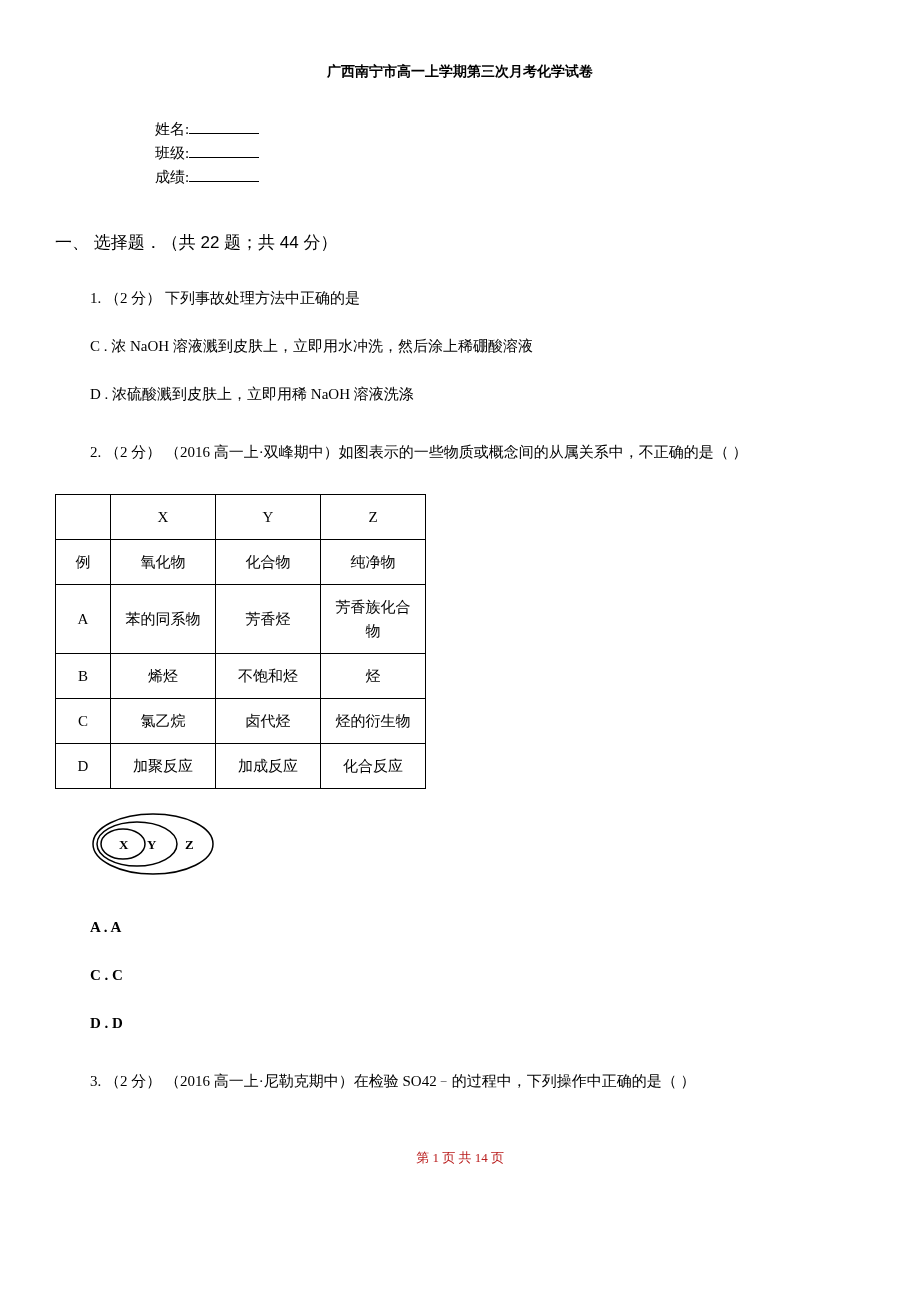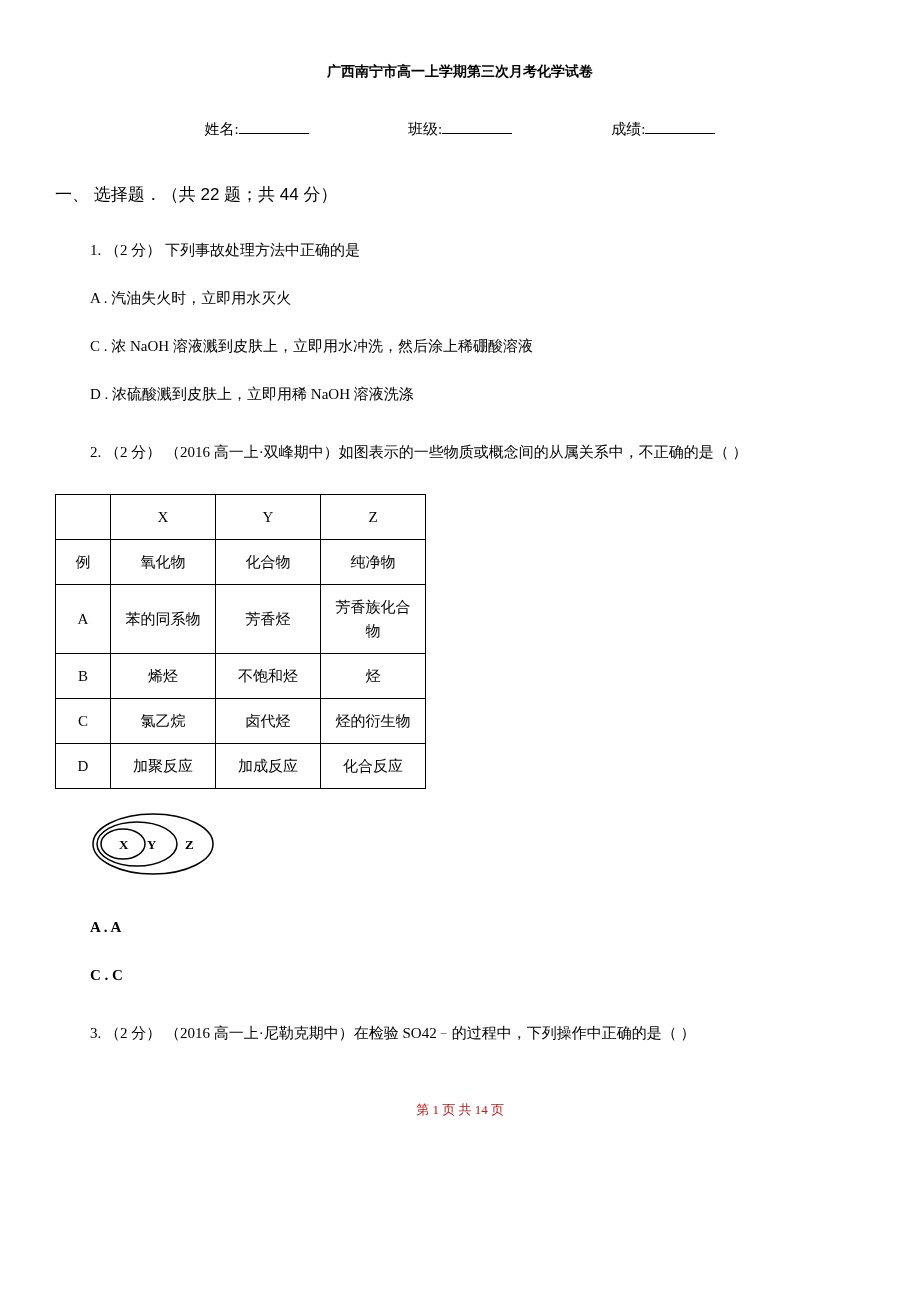--- a/index.html
+++ b/index.html
@@ -22,20 +22,21 @@
       font-weight: bold;
       margin-bottom: 35px;
       font-family: "SimHei", "黑体", sans-serif;
     }
     .info-row {
       display: flex;
       justify-content: space-around;
       margin-bottom: 40px;
       padding: 0 100px;
       font-size: 15px;
+      flex-direction: column;
     }
     .info-item {
       display: flex;
       align-items: baseline;
     }
     .underline {
       display: inline-block;
       border-bottom: 1px solid #000;
       width: 70px;
       height: 1em;
@@ -103,21 +104,20 @@
     <span class="underline"></span>
   </div>
 </div>
 
 <div class="section-header">一、 选择题．（共 22 题；共 44 分）</div>
 
 <div class="question">
   <div class="q-stem">
     <span>1. （2 分） </span><span>下列事故处理方法中正确的是</span>
   </div>
-  <div class="option">A . 汽油失火时，立即用水灭火</div>
   <div class="option">C . 浓 NaOH 溶液溅到皮肤上，立即用水冲洗，然后涂上稀硼酸溶液</div>
   <div class="option">D . 浓硫酸溅到皮肤上，立即用稀 NaOH 溶液洗涤</div>
 </div>
 
 <div class="question">
   <div class="q-stem">
     <span>2. （2 分） </span><span>（2016 高一上·双峰期中）</span><span>如图表示的一些物质或概念间的从属关系中，不正确的是（    ）</span>
   </div>
 </div>
 
@@ -169,20 +169,21 @@
     <ellipse cx="38" cy="35" rx="22" ry="15" fill="none" stroke="#000" stroke-width="1.5"></ellipse>
     <text x="34" y="40" font-size="13" font-weight="bold">X</text>
     <text x="62" y="40" font-size="13" font-weight="bold">Y</text>
     <text x="100" y="40" font-size="13" font-weight="bold">Z</text>
   </svg>
 </div>
 
 <div class="question" style="margin-top:0;font-weight:bold;">
   <div class="option">A . A</div>
   <div class="option">C . C</div>
+  <div class="option">D . D</div>
 </div>
 
 <div class="question">
   <div class="q-stem">
     <span>3. （2 分） </span><span>（2016 高一上·尼勒克期中）</span><span>在检验 SO42﹣的过程中，下列操作中正确的是（    ）</span>
   </div>
 </div>
 
 <div class="footer">第 1 页 共 14 页</div>
 

